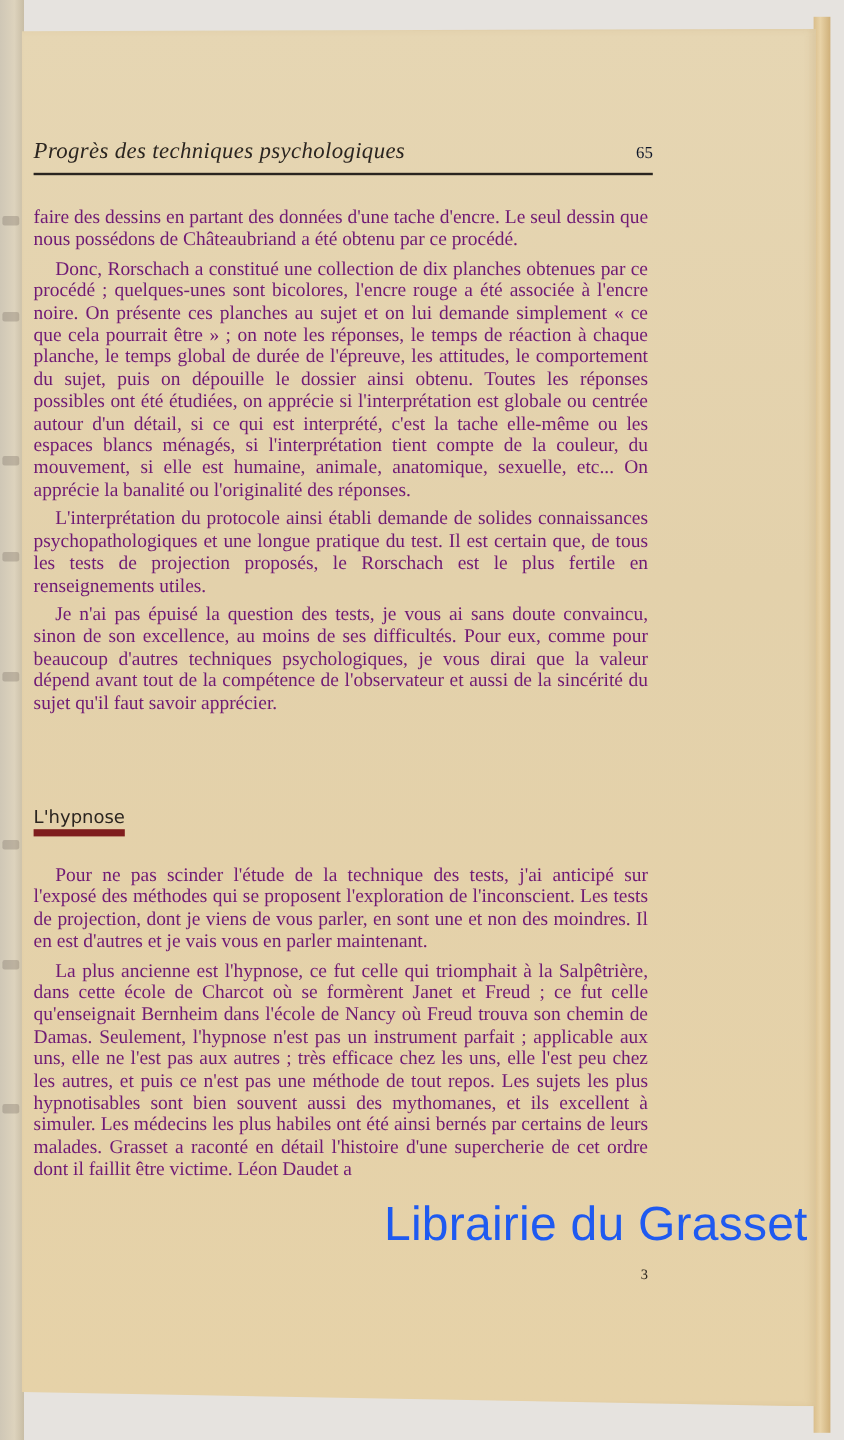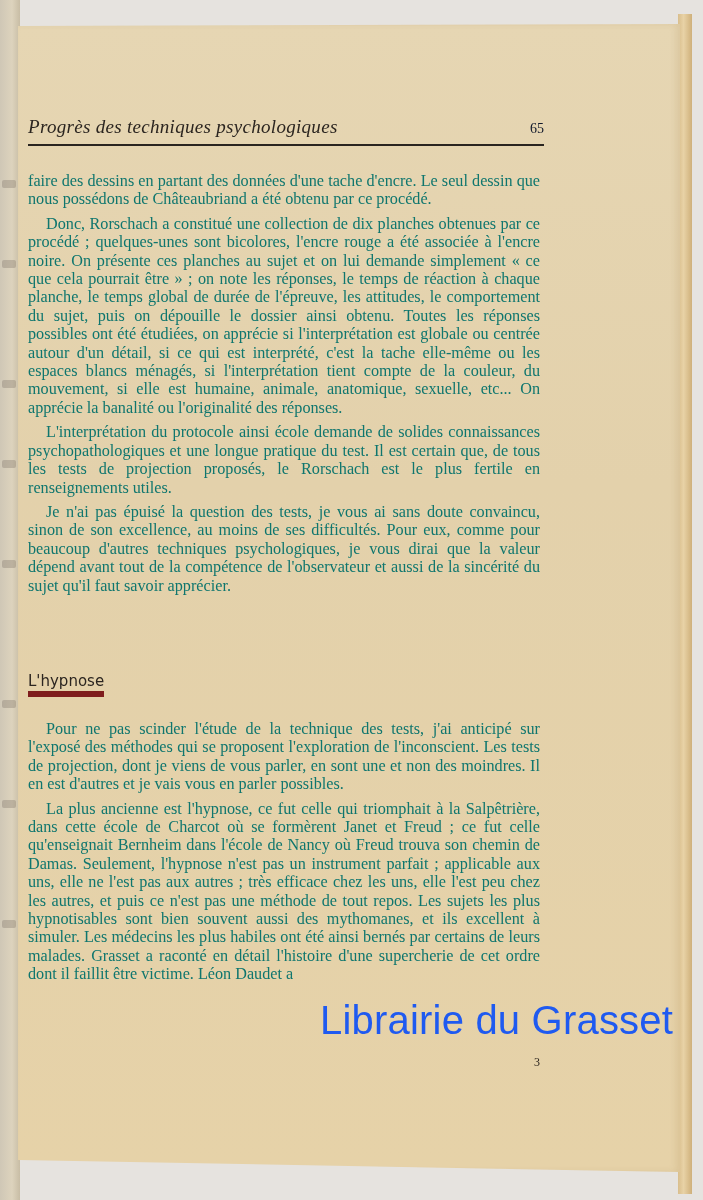--- a/index.html
+++ b/index.html
@@ -31,21 +31,21 @@
       position: absolute; left: 28px; top: 116px; width: 516px;
       display: flex; justify-content: space-between; align-items: baseline;
       border-bottom: 2px solid #2a2520; padding-bottom: 6px;
     }
     .running-title {
       font-style: italic; font-size: 19px; color: #2b2520; letter-spacing: 0.3px;
     }
     .folio { font-size: 14px; color: #0f172a; }
     .body-text {
       position: absolute; left: 28px; width: 512px;
-      color: #0f766e; font-size: 16.2px; line-height: 18.4px;
+      color: #701a75; font-size: 16.2px; line-height: 18.4px;
       text-align: justify;
     }
     .body-text p { margin: 0 0 6px 0; text-indent: 18px; }
     .body-text p.first { text-indent: 0; }
     .block1 { top: 172px; }
     .section-heading {
       position: absolute; left: 28px; top: 672px;
       font-family: "DejaVu Sans", sans-serif; font-size: 15px; color: #2b2520;
       border-bottom: 6px solid #7f1d1d; padding-bottom: 1px;
     }
@@ -77,26 +77,26 @@
 <div class="page"></div>
 
 <div class="running-head">
   <span class="running-title">Progrès des techniques psychologiques</span>
   <span class="folio">65</span>
 </div>
 
 <div class="body-text block1">
   <p class="first">faire des dessins en partant des données d'une tache d'encre. Le seul dessin que nous possédons de Châteaubriand a été obtenu par ce procédé.</p>
   <p>Donc, Rorschach a constitué une collection de dix planches obtenues par ce procédé ; quelques-unes sont bicolores, l'encre rouge a été associée à l'encre noire. On présente ces planches au sujet et on lui demande simplement « ce que cela pourrait être » ; on note les réponses, le temps de réaction à chaque planche, le temps global de durée de l'épreuve, les attitudes, le comportement du sujet, puis on dépouille le dossier ainsi obtenu. Toutes les réponses possibles ont été étudiées, on apprécie si l'interprétation est globale ou centrée autour d'un détail, si ce qui est interprété, c'est la tache elle-même ou les espaces blancs ménagés, si l'interprétation tient compte de la couleur, du mouvement, si elle est humaine, animale, anatomique, sexuelle, etc... On apprécie la banalité ou l'originalité des réponses.</p>
-  <p>L'interprétation du protocole ainsi école demande de solides connaissances psychopathologiques et une longue pratique du test. Il est certain que, de tous les tests de projection proposés, le Rorschach est le plus fertile en renseignements utiles.</p>
+  <p>L'interprétation du protocole ainsi établi demande de solides connaissances psychopathologiques et une longue pratique du test. Il est certain que, de tous les tests de projection proposés, le Rorschach est le plus fertile en renseignements utiles.</p>
   <p>Je n'ai pas épuisé la question des tests, je vous ai sans doute convaincu, sinon de son excellence, au moins de ses difficultés. Pour eux, comme pour beaucoup d'autres techniques psychologiques, je vous dirai que la valeur dépend avant tout de la compétence de l'observateur et aussi de la sincérité du sujet qu'il faut savoir apprécier.</p>
 </div>
 
 <div class="section-heading">L'hypnose</div>
 
 <div class="body-text block2">
-  <p>Pour ne pas scinder l'étude de la technique des tests, j'ai anticipé sur l'exposé des méthodes qui se proposent l'exploration de l'inconscient. Les tests de projection, dont je viens de vous parler, en sont une et non des moindres. Il en est d'autres et je vais vous en parler possibles.</p>
+  <p>Pour ne pas scinder l'étude de la technique des tests, j'ai anticipé sur l'exposé des méthodes qui se proposent l'exploration de l'inconscient. Les tests de projection, dont je viens de vous parler, en sont une et non des moindres. Il en est d'autres et je vais vous en parler maintenant.</p>
   <p>La plus ancienne est l'hypnose, ce fut celle qui triomphait à la Salpêtrière, dans cette école de Charcot où se formèrent Janet et Freud ; ce fut celle qu'enseignait Bernheim dans l'école de Nancy où Freud trouva son chemin de Damas. Seulement, l'hypnose n'est pas un instrument parfait ; applicable aux uns, elle ne l'est pas aux autres ; très efficace chez les uns, elle l'est peu chez les autres, et puis ce n'est pas une méthode de tout repos. Les sujets les plus hypnotisables sont bien souvent aussi des mythomanes, et ils excellent à simuler. Les médecins les plus habiles ont été ainsi bernés par certains de leurs malades. Grasset a raconté en détail l'histoire d'une supercherie de cet ordre dont il faillit être victime. Léon Daudet a</p>
 </div>
 
 <div class="signature-mark">3</div>
 
 <div class="watermark">Librairie du Grasset</div>
 
 </body></html>

